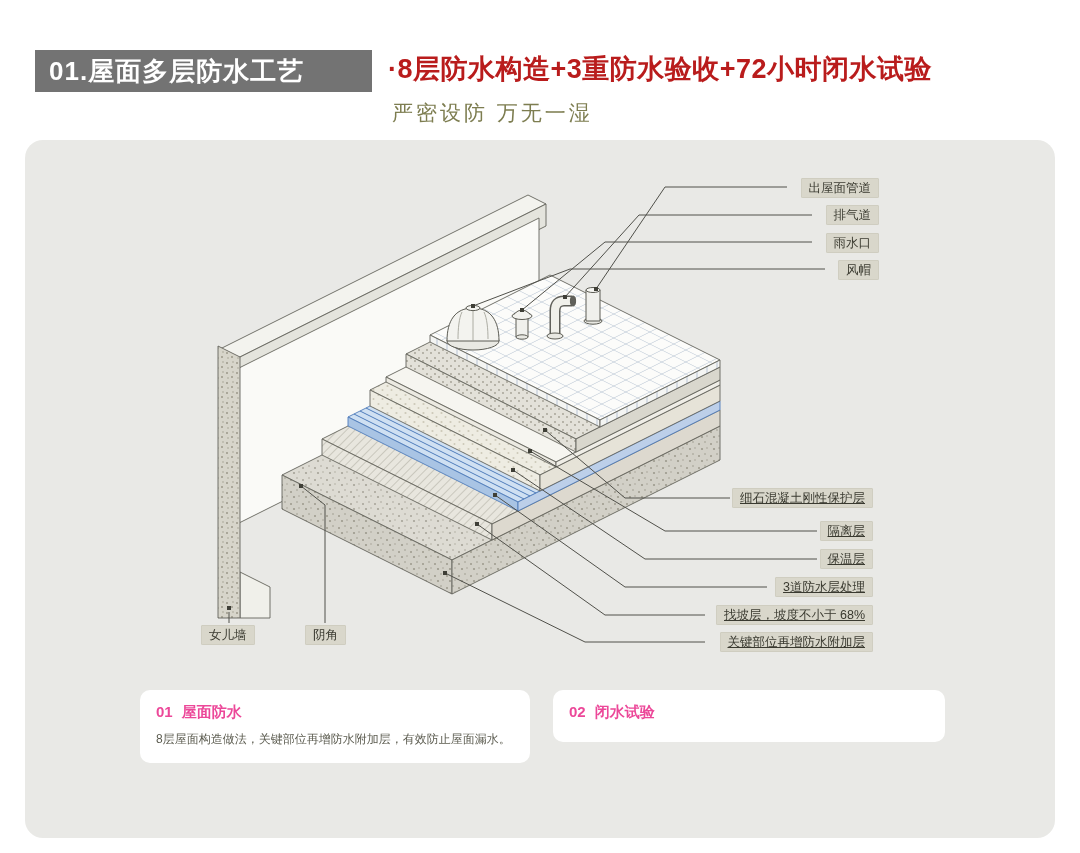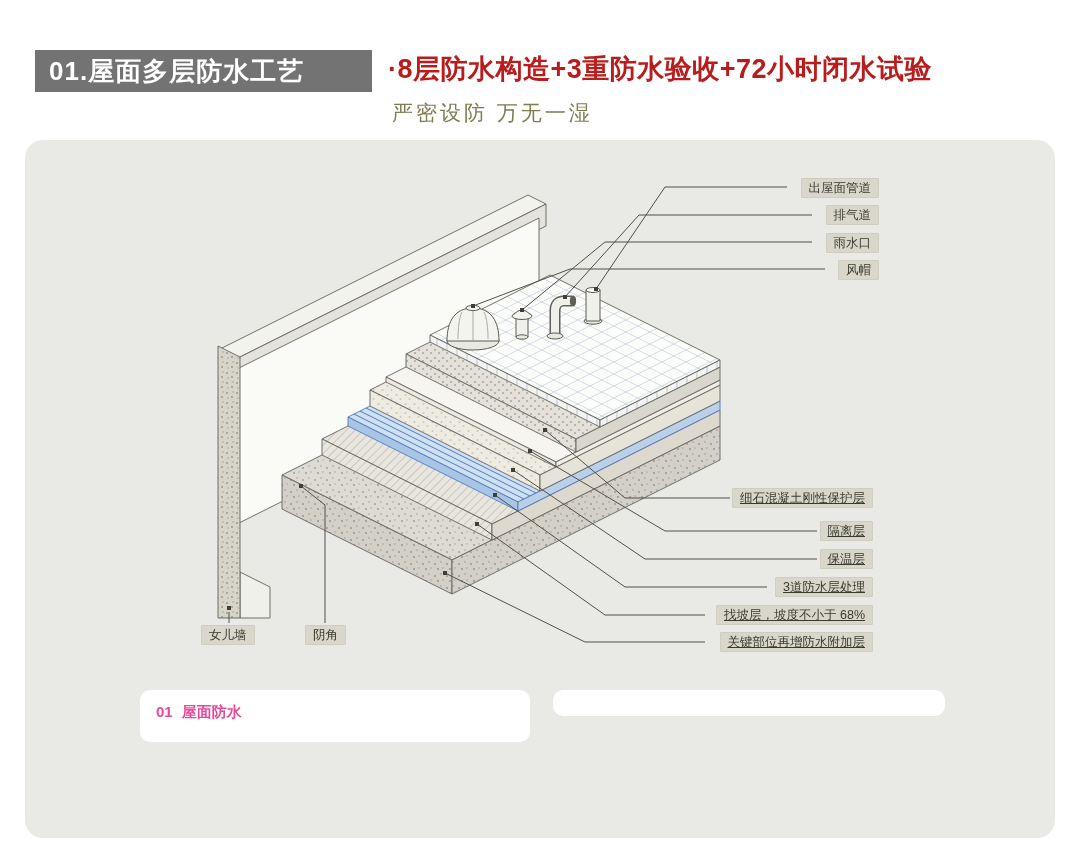--- a/index.html
+++ b/index.html
@@ -236,18 +236,23 @@
   <div class="chip chip-rl" style="top:492px">关键部位再增防水附加层</div>
 
   <div class="chip" style="left:176px;top:485px">女儿墙</div>
   <div class="chip" style="left:280px;top:485px">阴角</div>
 
   <div class="card" style="left:115px;top:550px;width:390px;">
     <div class="card-title">
       <span>01</span>
       <span>屋面防水</span>
     </div>
+    <div class="card-body">8层屋面构造做法，关键部位再增防水附加层，有效防止屋面漏水。</div>
   </div>
 
   <div class="card" style="left:528px;top:550px;width:392px;">
+    <div class="card-title">
+      <span>02</span>
+      <span>闭水试验</span>
+    </div>
   </div>
 
 </div>
 
 </body></html>

